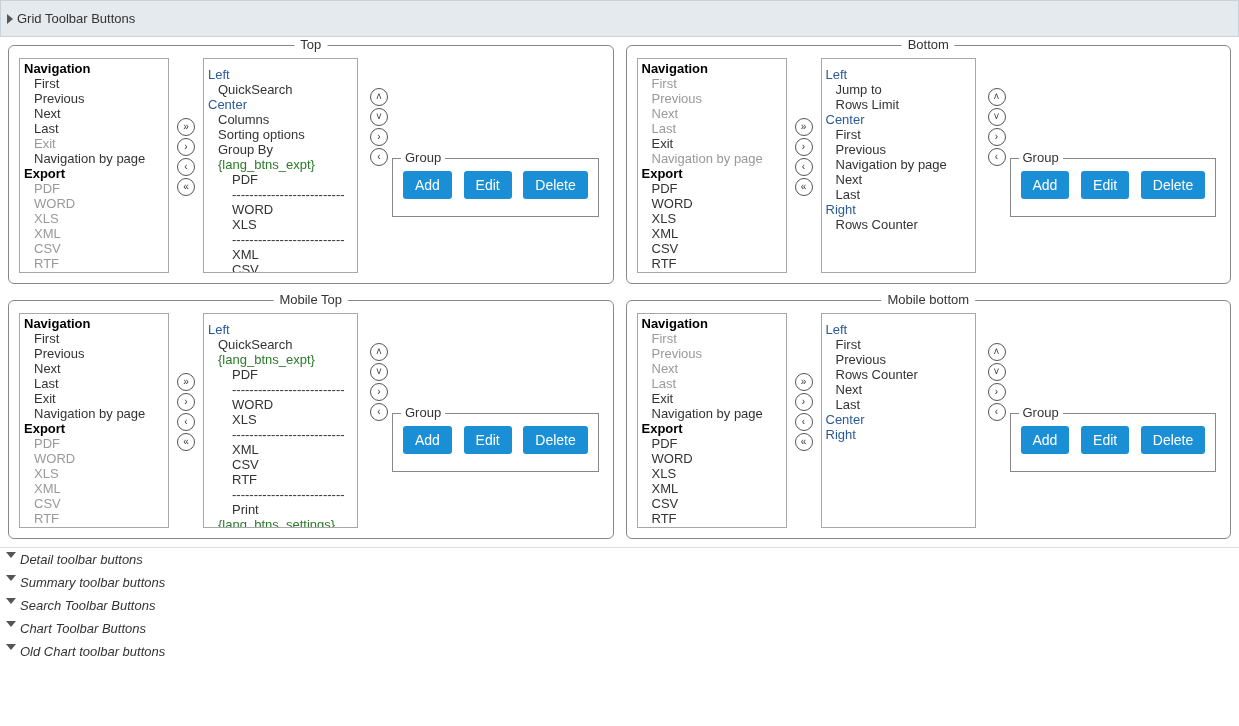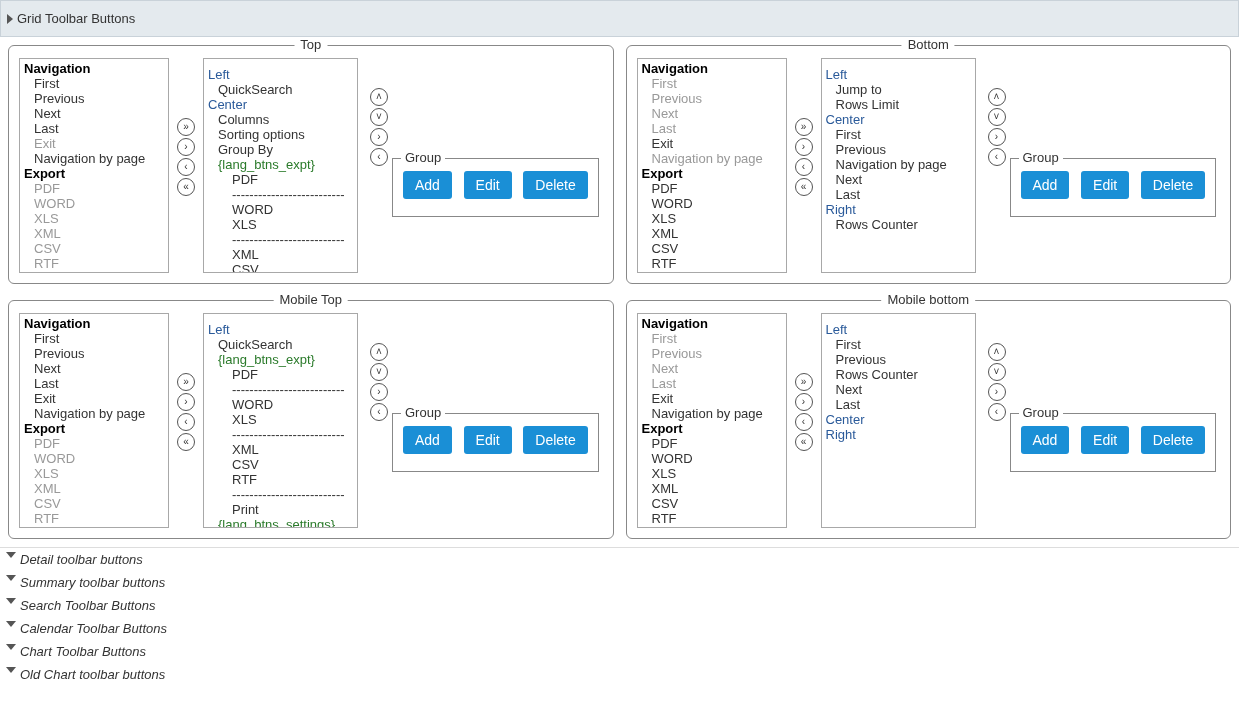--- a/index.html
+++ b/index.html
@@ -295,23 +295,19 @@
   <div class="collapsed-row">
       <span class="tri down"></span>
       <span>Summary toolbar buttons</span>
     </div>
   <div class="collapsed-row">
       <span class="tri down"></span>
       <span>Search Toolbar Buttons</span>
     </div>
   <div class="collapsed-row">
       <span class="tri down"></span>
-      <span>Calendar Toolbar Buttons</span>
-    </div>
-  <div class="collapsed-row">
-      <span class="tri down"></span>
       <span>Chart Toolbar Buttons</span>
     </div>
   <div class="collapsed-row">
       <span class="tri down"></span>
       <span>Old Chart toolbar buttons</span>
     </div>
 </div>
 
 </body></html>

